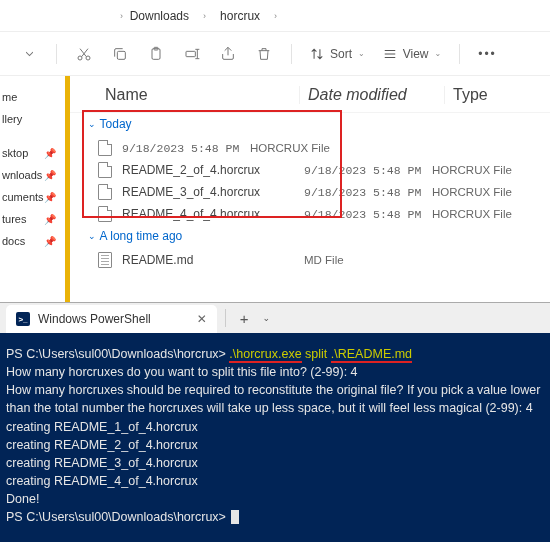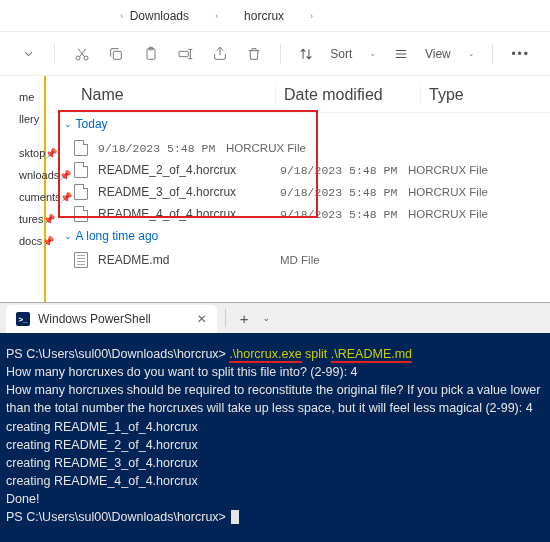--- a/index.html
+++ b/index.html
@@ -1,40 +1,40 @@
 <!DOCTYPE html>
 <html><head>
 <meta charset="utf-8">
 <style>
   * { box-sizing: border-box; margin: 0; padding: 0; font-family: "Segoe UI", sans-serif; }
   body { width: 550px; height: 542px; overflow: hidden; background: #fff; position: relative; }
 
   
   .breadcrumb { height: 32px; display: flex; align-items: center; font-size: 12px; color: #333; padding-left: 120px; border-bottom: 1px solid #eee; }
-  .breadcrumb .crumb { display: flex; align-items: center; gap: 26px; }
+  .breadcrumb .crumb { display: flex; align-items: center; gap: 14px; }
   .breadcrumb .chev { color: #888; font-size: 9px; }
 
   
   .toolbar { height: 44px; display: flex; align-items: center; gap: 18px; padding: 0 20px; border-bottom: 1px solid #eee; font-size: 12px; color: #555; }
   .toolbar .icon { width: 18px; height: 18px; display: flex; align-items: center; justify-content: center; color: #777; stroke: #6a6a6a; }
   .toolbar .divider { width: 1px; height: 20px; background: #e3e3e3; }
-  .toolbar .labeled { display: flex; align-items: center; gap: 17px; }
+  .toolbar .labeled { display: flex; align-items: center; gap: 6px; }
   .toolbar .chev-sm { font-size: 8px; color: #888; }
 
   
   .main { display: flex; height: calc(100% - 32px - 44px - 240px); }
 
-  .sidebar { width: 46px; border-right: 2px solid #eab308; padding-top: 10px; padding-left: 17px; }
+  .sidebar { width: 70px; border-right: 5px solid #eab308; padding-top: 10px; }
   .sidebar .item { display: flex; align-items: center; justify-content: space-between; padding: 5px 8px 5px 2px; font-size: 11px; color: #333; }
   .sidebar .pin { color: #888; font-size: 10px; }
 
   .files { flex: 1; position: relative; }
   .headers { display: flex; font-size: 16px; color: #444; padding: 10px 0 8px 0; border-bottom: 1px solid #f3f3f3; }
   .col-name { width: 230px; padding-left: 35px; }
-  .col-date { width: 137px; }
+  .col-date { width: 137px; font-style: italic; }
   .col-type { flex: 1; }
   .hdr-sep { border-right: 1px solid #f0f0f0; margin-right: 8px; }
 
   .group-label { color: #0066cc; font-size: 12px; padding: 4px 0 6px 18px; display: flex; align-items: center; gap: 4px; }
   .group-label .caret { font-size: 9px; }
 
   .file-row { display: flex; align-items: center; font-size: 12px; color: #444; padding: 3px 0; }
   .file-row .icon { width: 14px; height: 16px; border: 1px solid #888; border-radius: 1px; margin-left: 28px; margin-right: 10px; position: relative; }
   .file-row .icon.doc::after { content: ""; position: absolute; top: -1px; right: -1px; width: 4px; height: 4px; background: #fff; border-left: 1px solid #888; border-bottom: 1px solid #888; }
   .file-row .icon.exe { border: none; }

